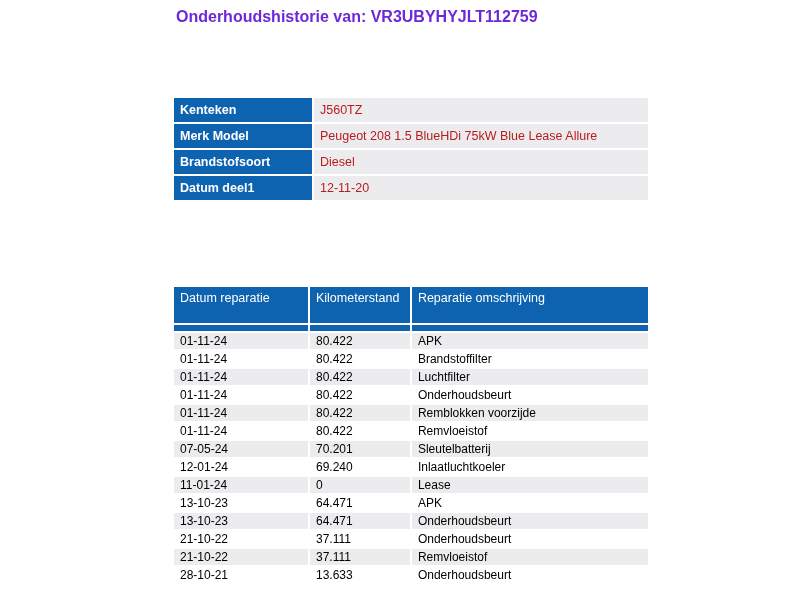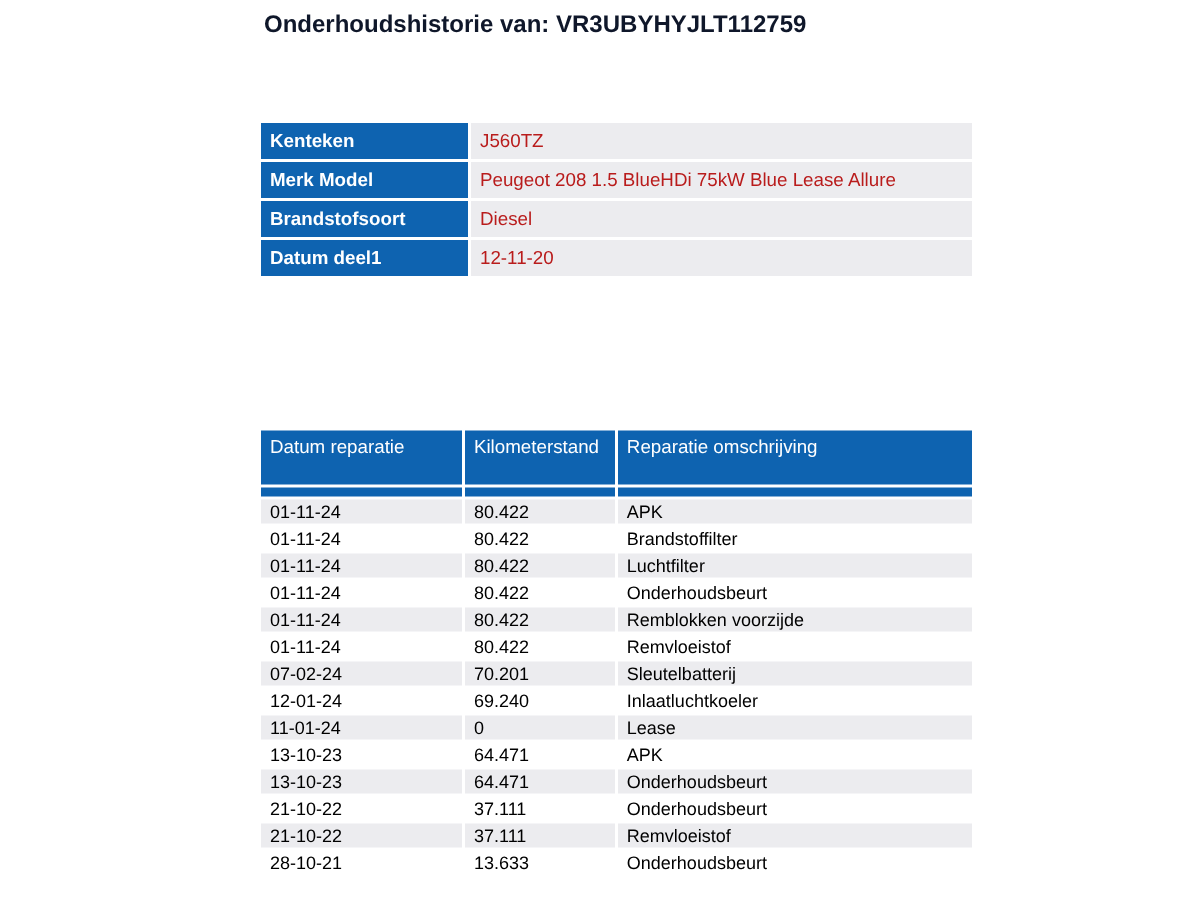--- a/index.html
+++ b/index.html
@@ -8,35 +8,35 @@
     background: #ffffff;
     font-family: "Liberation Sans", sans-serif;
     position: relative;
     overflow: hidden;
   }
   .page-title {
     position: absolute;
     left: 176px; top: 8px;
     font-size: 16px;
     font-weight: bold;
-    color: #0f172a;
+    color: #6d28d9;
     white-space: nowrap;
   }
   table {
     border-collapse: separate;
     border-spacing: 2px;
     table-layout: fixed;
     background: #ffffff;
   }
   td, th { box-sizing: border-box; overflow: hidden; white-space: nowrap; }
 
   
   .info-table {
     position: absolute;
-    left: 172px; top: 80px;
+    left: 172px; top: 96px;
     width: 478px;
   }
   .info-table td {
     height: 24px;
     vertical-align: middle;
     font-size: 12.5px;
     padding: 0 0 0 6px;
   }
   .info-label-cell {
     width: 138px;
@@ -147,21 +147,21 @@
         <td class="col-date">01-11-24</td>
         <td class="col-km">80.422</td>
         <td class="col-desc">Remblokken voorzijde</td>
       </tr>
       <tr class="row-even">
         <td class="col-date">01-11-24</td>
         <td class="col-km">80.422</td>
         <td class="col-desc">Remvloeistof</td>
       </tr>
       <tr class="row-odd">
-        <td class="col-date">07-02-24</td>
+        <td class="col-date">07-05-24</td>
         <td class="col-km">70.201</td>
         <td class="col-desc">Sleutelbatterij</td>
       </tr>
       <tr class="row-even">
         <td class="col-date">12-01-24</td>
         <td class="col-km">69.240</td>
         <td class="col-desc">Inlaatluchtkoeler</td>
       </tr>
       <tr class="row-odd">
         <td class="col-date">11-01-24</td>

